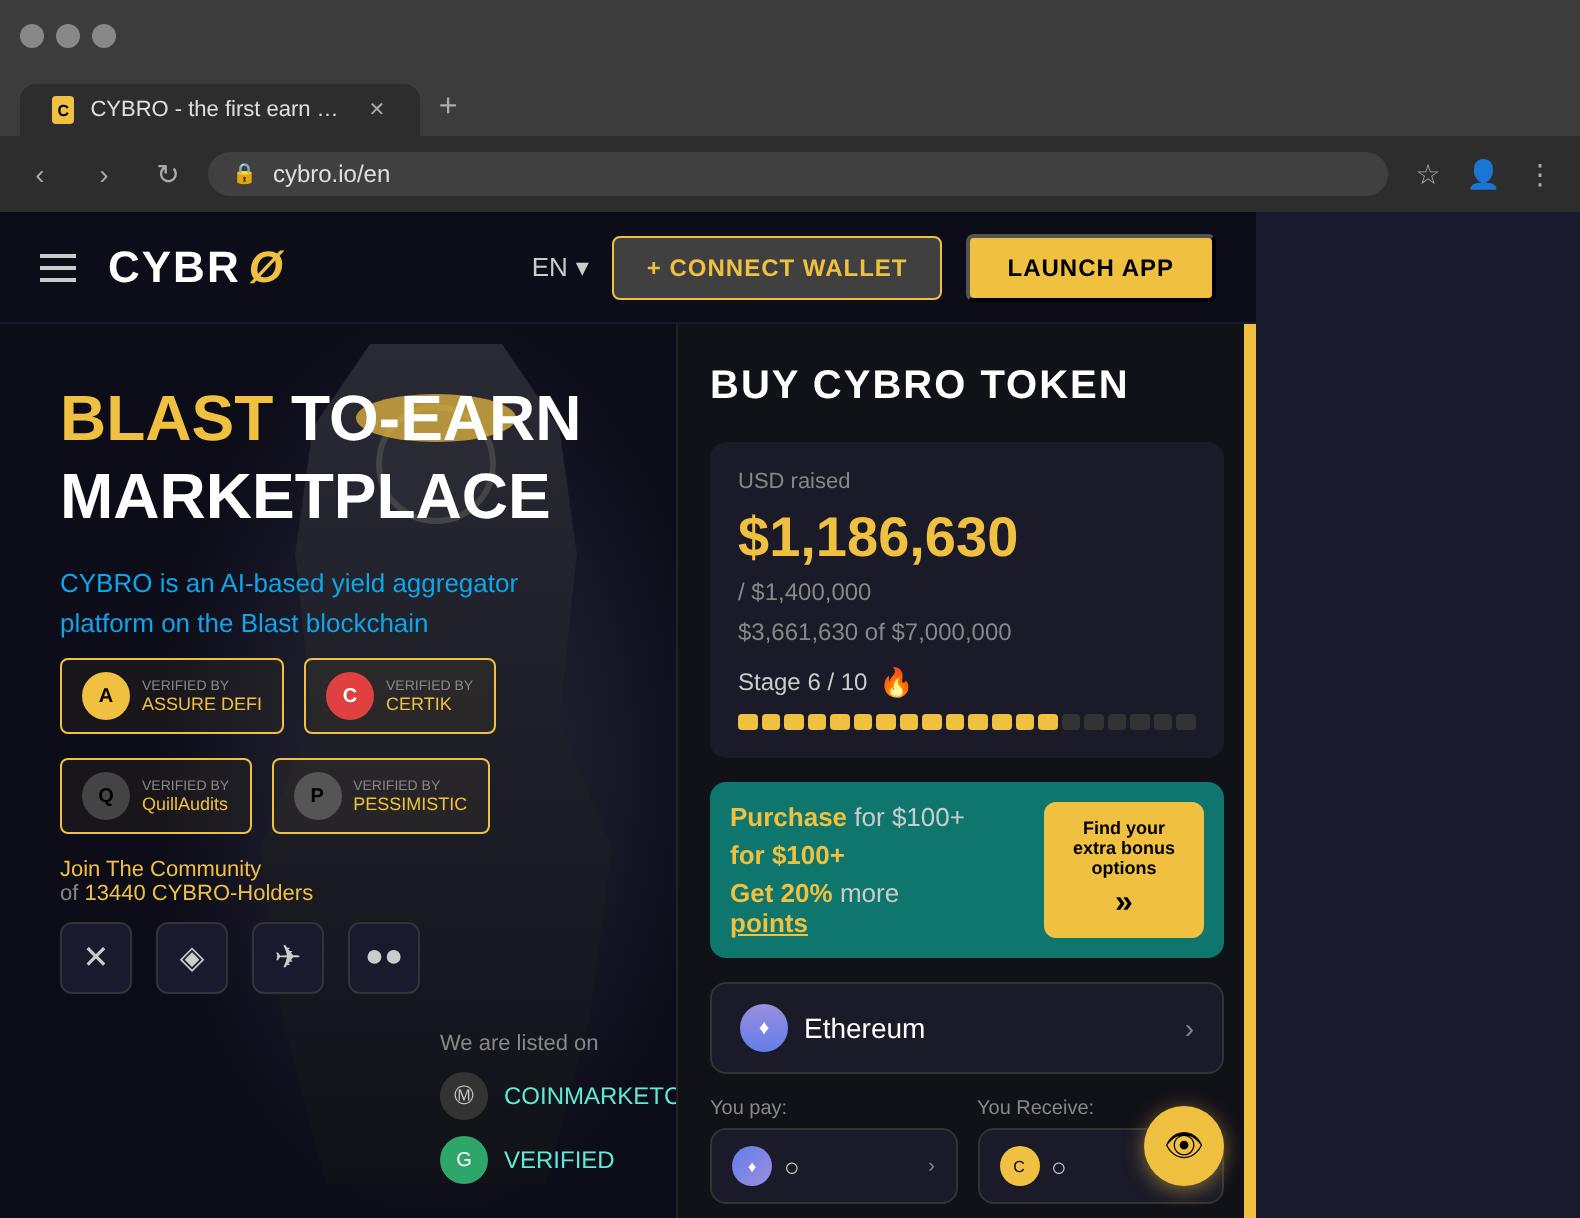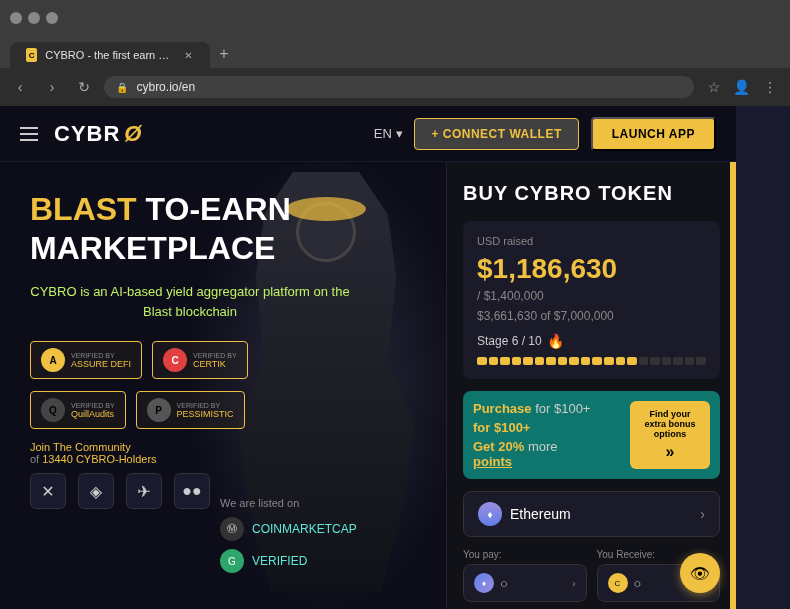--- a/index.html
+++ b/index.html
@@ -127,21 +127,21 @@
       align-items: center;
       justify-content: center;
       font-size: 14px;
       color: #aaa;
       cursor: pointer;
     }
 
     
     .website {
       background: #0d0d1a;
-      width: 736px;
+      width: 628px;
       height: 503px;
       overflow: hidden;
       position: relative;
     }
 
     
     .site-header {
       display: flex;
       align-items: center;
       justify-content: space-between;
@@ -261,27 +261,26 @@
     .white-text { color: #ffffff; }
     .hero-title-line2 {
       font-size: 32px;
       font-weight: 900;
       color: #ffffff;
       line-height: 1.1;
       margin-bottom: 16px;
     }
     .hero-description {
       font-size: 13px;
-      color: #bef264;
+      color: #0ea5e9;
       max-width: 320px;
-      margin-bottom: 20px;
+      margin-bottom: 8px;
       line-height: 1.5;
       position: relative;
       z-index: 2;
-      text-align: center;
     }
 
     .badges-row {
       display: flex;
       gap: 10px;
       margin-bottom: 12px;
       position: relative;
       z-index: 2;
     }
     .badge {
@@ -342,21 +341,21 @@
       display: flex;
       align-items: center;
       justify-content: center;
       font-size: 16px;
       color: #ccc;
       cursor: pointer;
     }
 
     .listed-section {
       position: absolute;
-      bottom: 36px;
+      bottom: 17px;
       left: 220px;
       z-index: 2;
     }
     .listed-text {
       font-size: 11px;
       color: #888;
       margin-bottom: 8px;
     }
     .listed-items {
       display: flex;

